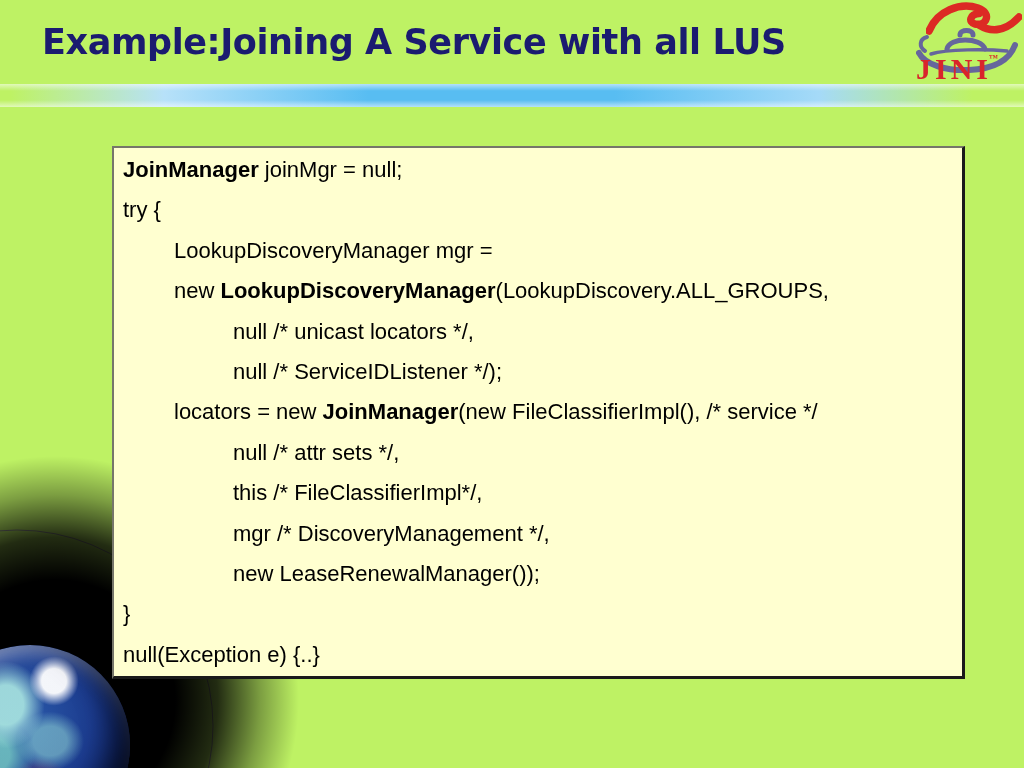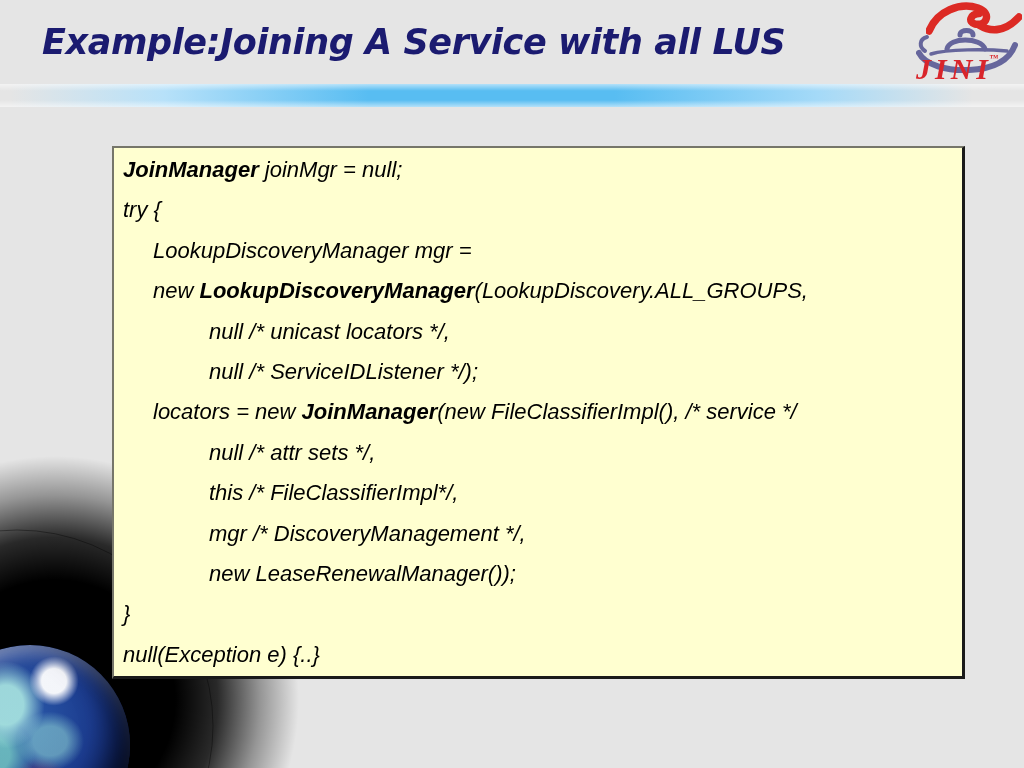--- a/index.html
+++ b/index.html
@@ -1,21 +1,20 @@
 <!DOCTYPE html>
 <html><head>
 <meta charset="utf-8">
 <style>
   * { margin:0; padding:0; box-sizing:border-box; }
   html,body { background:#ffffff; }
   .slide {
     position:relative; width:1024px; height:768px;
-    background:#e5e5e5; overflow:hidden;
+    background:#bef264; overflow:hidden;
     font-family:"Liberation Sans", sans-serif;
-    font-style:italic;
   }
 
   
   .title {
     position:absolute; left:42px; top:22px;
     font-family:"DejaVu Sans", sans-serif;
     font-size:35px; font-weight:600; letter-spacing:-0.4px;
     color:#1b1b70; white-space:nowrap;
   }
 
@@ -72,22 +71,22 @@
     padding-top:2px;
     overflow:hidden;
   }
   .code-line {
     height:40.4px; line-height:40.4px;
     font-size:22px; color:#000000; white-space:pre;
     font-family:"Liberation Sans", sans-serif;
   }
   .code-line .b { font-weight:bold; }
   .ind0 { padding-left:9px; }
-  .ind1 { padding-left:39px; }
-  .ind2 { padding-left:95px; }
+  .ind1 { padding-left:60px; }
+  .ind2 { padding-left:119px; }
 </style>
 </head>
 <body>
 
 <div class="slide">
 
   <div class="title">Example:Joining A Service with all LUS</div>
 
   <div class="gradient-bar"></div>
 

